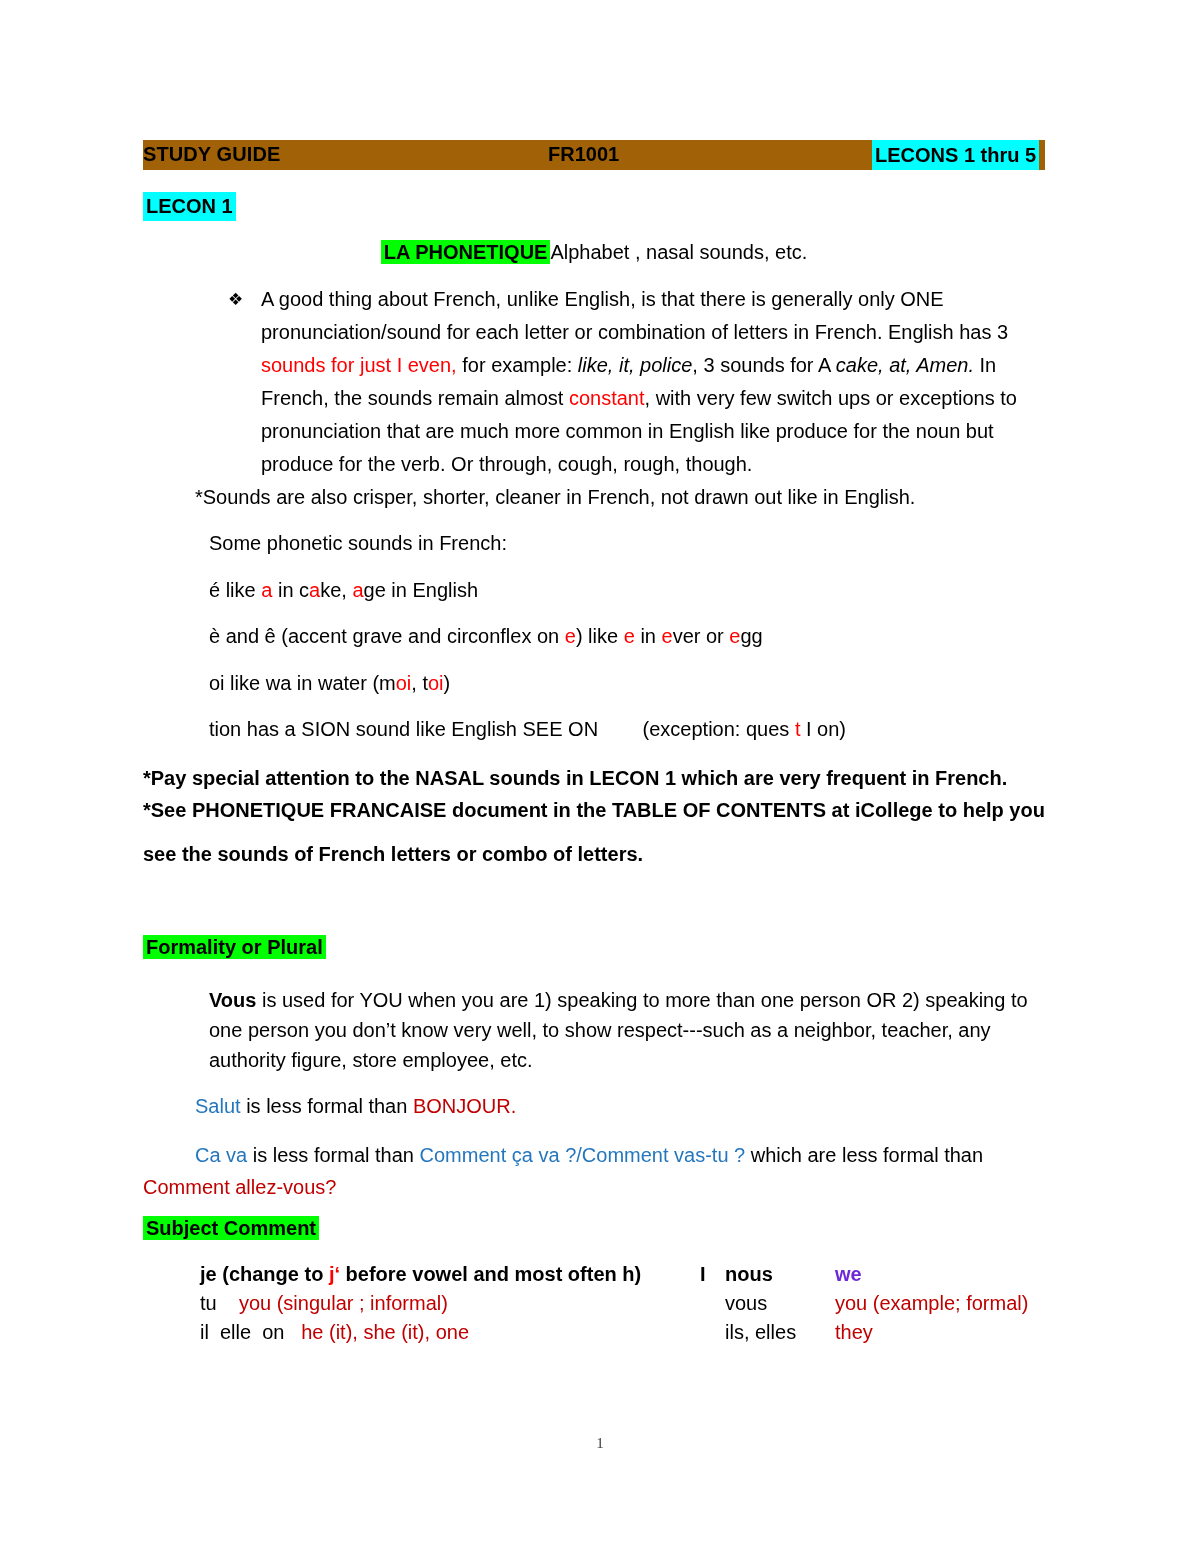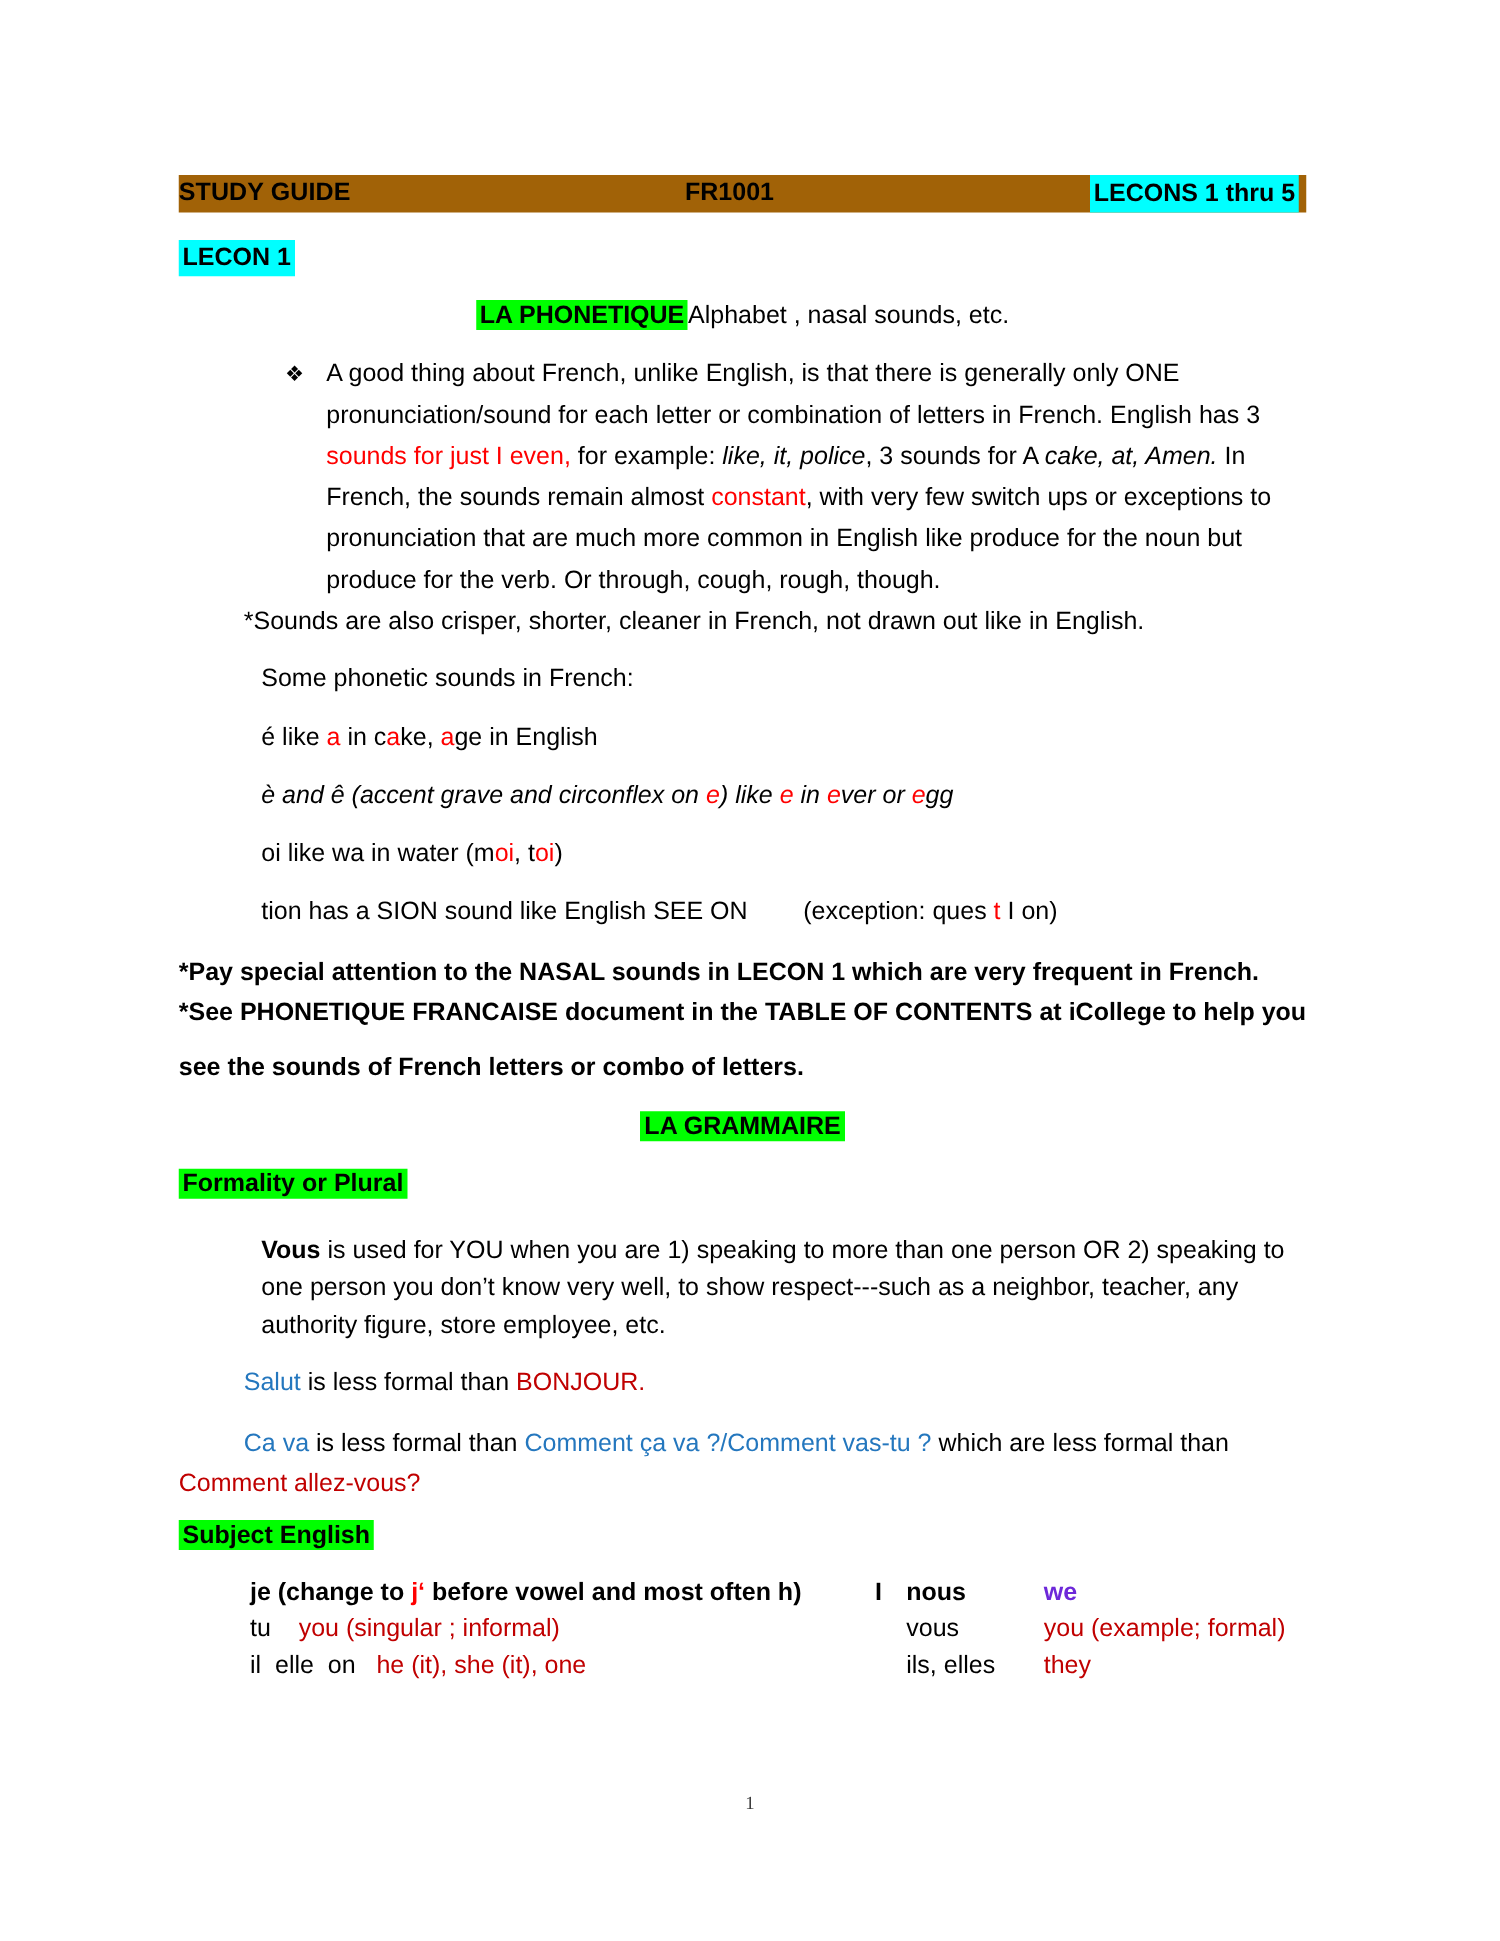--- a/index.html
+++ b/index.html
@@ -122,21 +122,21 @@
     line-height: 33px;
   }
   .bullet-body {
     margin-left: 33px;
     text-align: left;
   }
 
   .p-star1 { left: 195px;  top: 484px;  width: 880px; }
   .p-some  { left: 209px;  top: 530px;  width: 860px; }
   .p-e     { left: 209px;  top: 577px;  width: 860px; }
-  .p-egrave{ left: 209px;  top: 623px;  width: 860px; font-style: italic; }
+  .p-egrave{ left: 209px;  top: 623px;  width: 860px; }
   .p-oi    { left: 209px;  top: 670px;  width: 860px; }
   .p-tion  { left: 209px;  top: 716px;  width: 860px; }
 
   .p-nasal { left: 143px;  top: 765px;  width: 920px; font-weight: 700; }
   .p-see   { left: 143px;  top: 788px;  width: 920px; font-weight: 700; line-height: 44px; }
 
   .p-vous  { left: 209px;  top: 985px;  width: 850px; line-height: 30px; }
   .p-salut { left: 195px;  top: 1093px; width: 860px; }
   .p-cava  { left: 143px;  top: 1139px; width: 910px; line-height: 32px; }
   .p-cava .indent-first { display: inline-block; width: 52px; }
@@ -228,36 +228,33 @@
   <div class="blk p-egrave"><span>è and ê (accent grave and circonflex on </span><span class="red">e</span><span>)  like </span><span class="red">e</span><span> in </span><span class="red">e</span><span>ver or </span><span class="red">e</span><span>gg</span></div>
 
   <div class="blk p-oi"><span>oi like wa in water (m</span><span class="red">oi</span><span>, t</span><span class="red">oi</span><span>)</span></div>
 
   <div class="blk p-tion"><span>tion has a SION sound like English  SEE ON</span><span style="white-space:pre">        </span><span>(exception: ques </span><span class="red">t</span><span> I on)</span></div>
 
   <div class="blk p-nasal">*Pay special attention to the NASAL sounds in LECON 1 which are very frequent in French.</div>
 
   <div class="blk p-see">*See PHONETIQUE FRANCAISE document in the TABLE OF CONTENTS at iCollege to help you see the sounds of French letters or combo of letters.</div>
 
-  <div class="blk grammaire">
-    <span class="hl-green">LA GRAMMAIRE</span>
-  </div>
 
   <div class="blk formality">
     <span class="hl-green">Formality or Plural</span>
   </div>
 
   <div class="blk p-vous"><span class="bold">Vous</span><span> is used for YOU when you are 1) speaking to more than one person OR 2) speaking to one person you don’t know very well, to show respect---such as a neighbor, teacher, any authority figure,  store employee, etc.</span></div>
 
   <div class="blk p-salut"><span class="blue">Salut</span><span> is less formal than </span><span class="dkred">BONJOUR.</span></div>
 
   <div class="blk p-cava"><span class="indent-first"></span><span class="blue">Ca va</span><span> is less formal than </span><span class="blue">Comment ça va ?/Comment vas-tu ?</span><span> which are less formal than </span><span class="dkred">Comment allez-vous?</span></div>
 
   <div class="blk subject-pronouns">
-    <span class="hl-green">Subject English</span>
+    <span class="hl-green">Subject Comment</span>
   </div>
 
   <div class="pronoun-table">
 
     <div class="pron-row row-bold">
       <span class="pron-left"><span>je (change to </span><span class="red">j‘</span><span> before vowel and most often h)</span></span>
       <span class="pron-ipos">I</span>
       <span class="pron-mid">nous</span>
       <span class="pron-right">we</span>
     </div>

